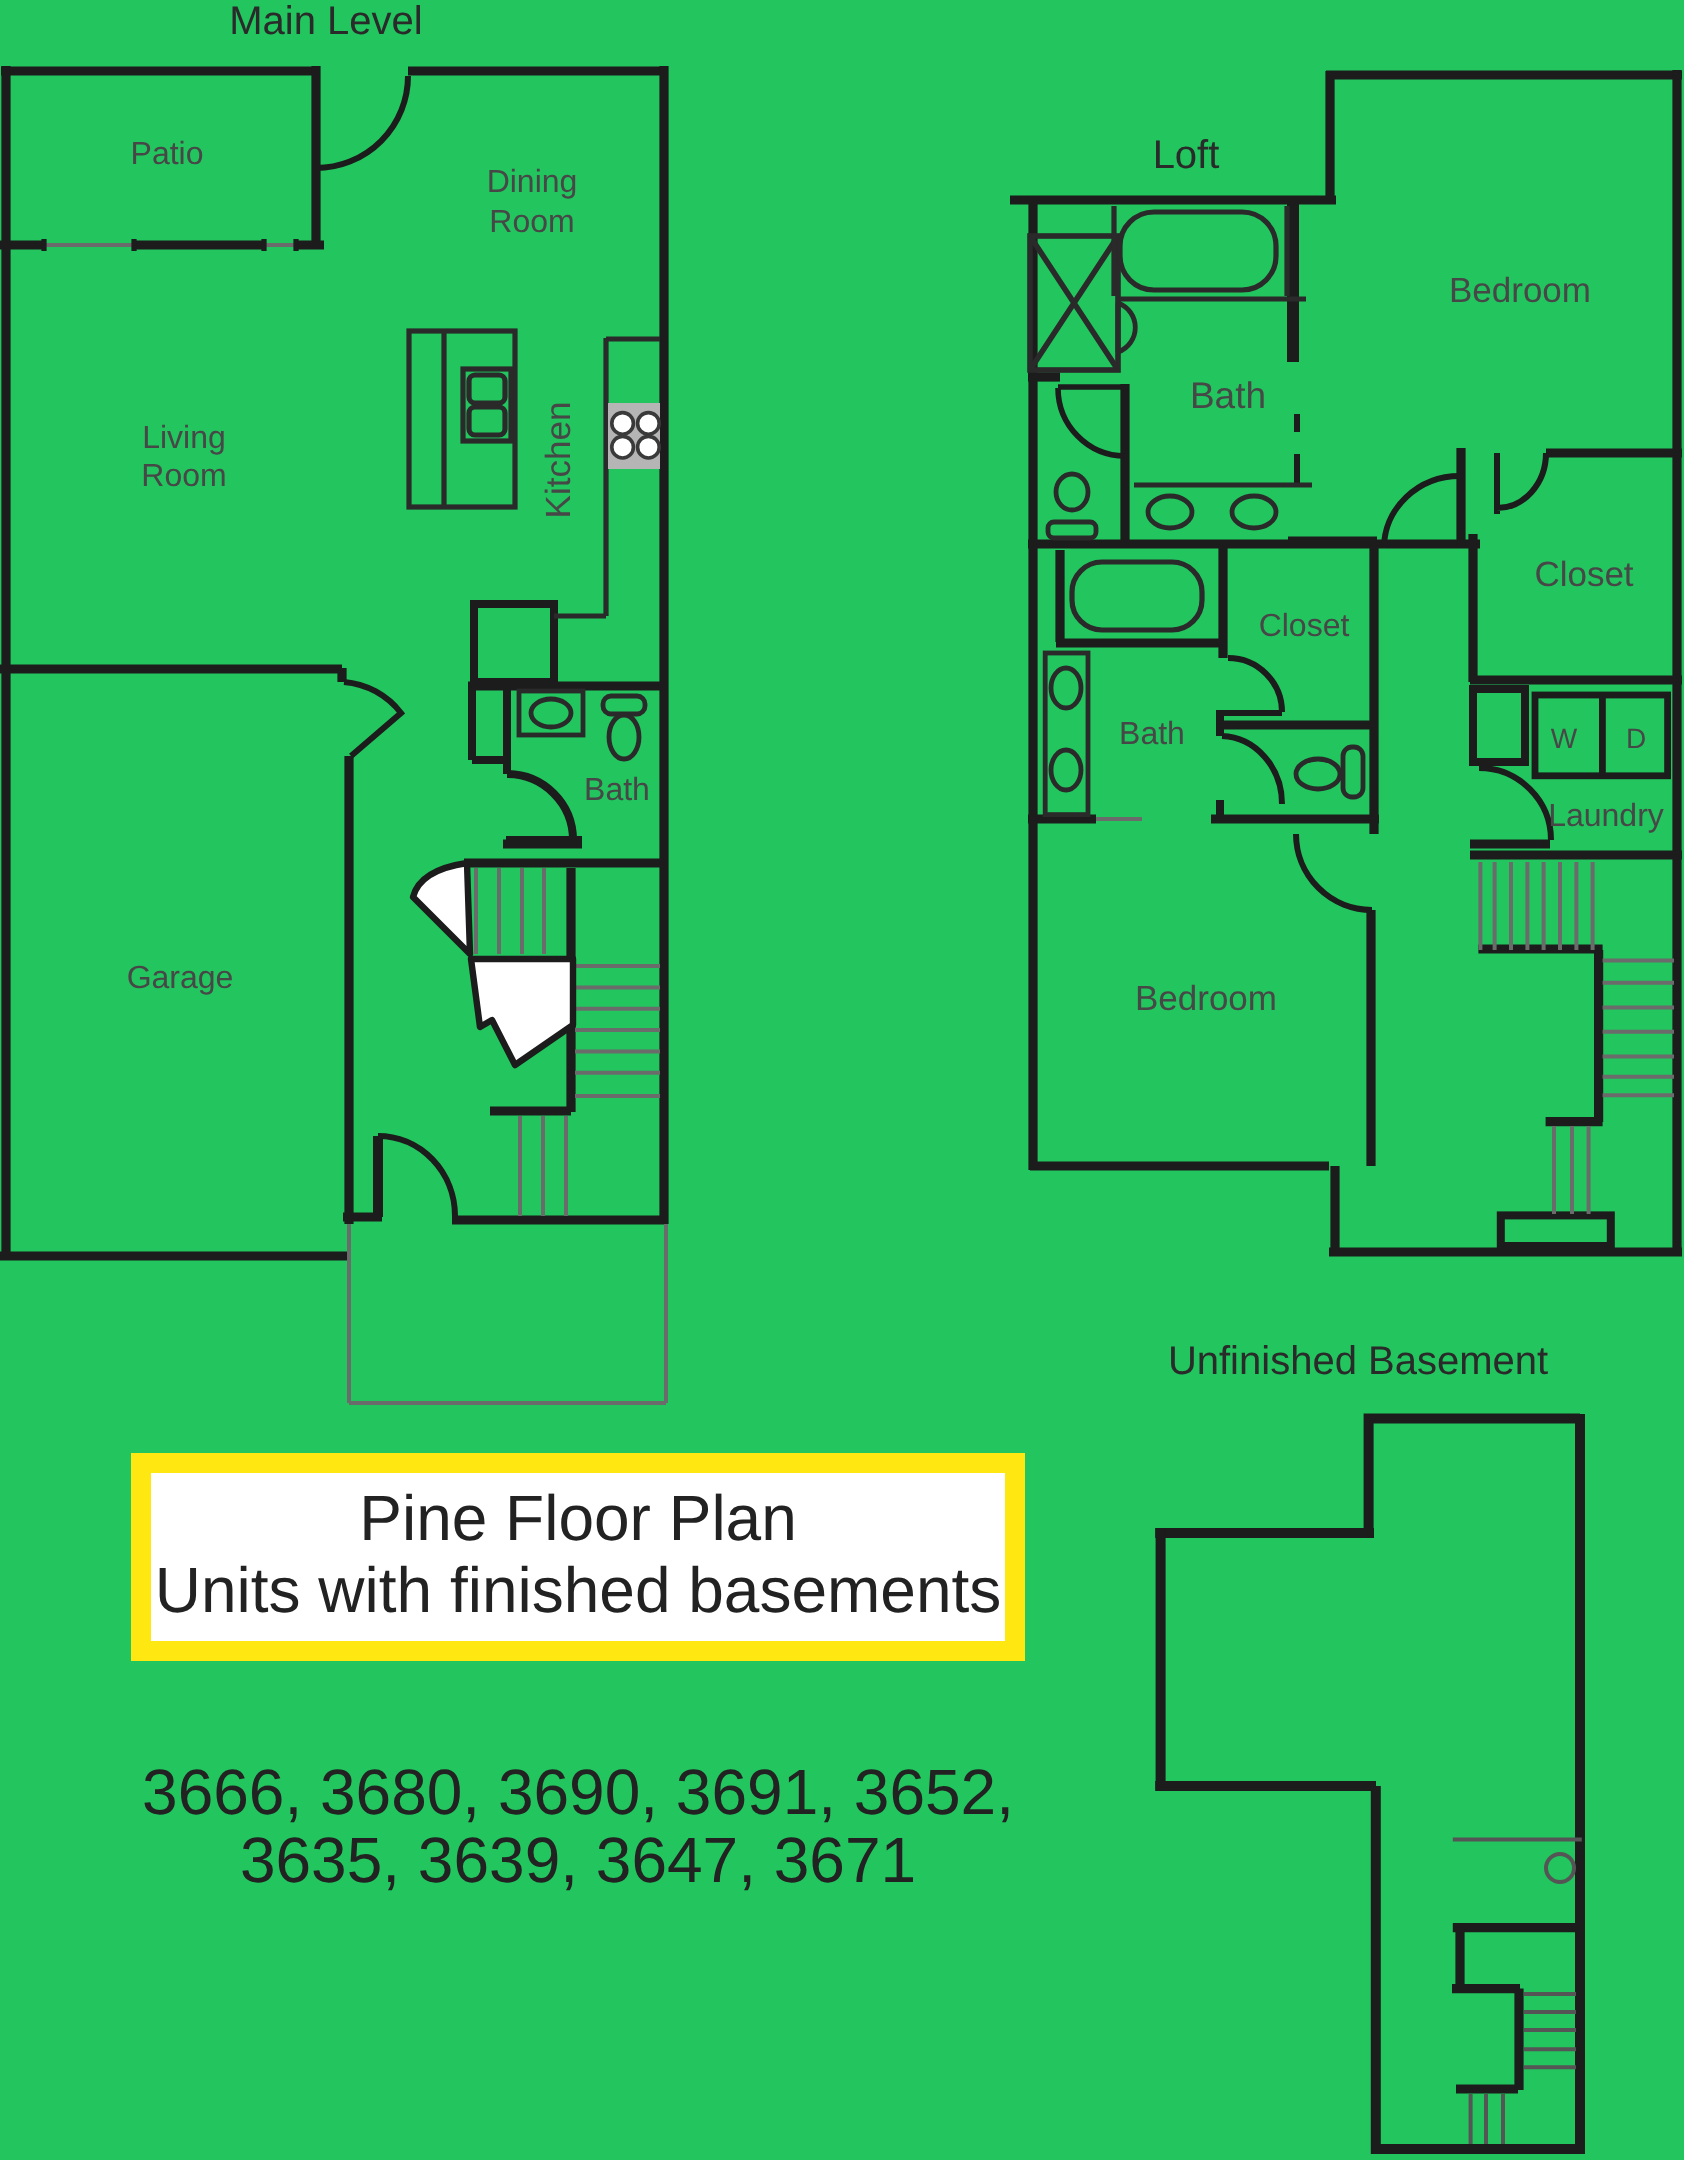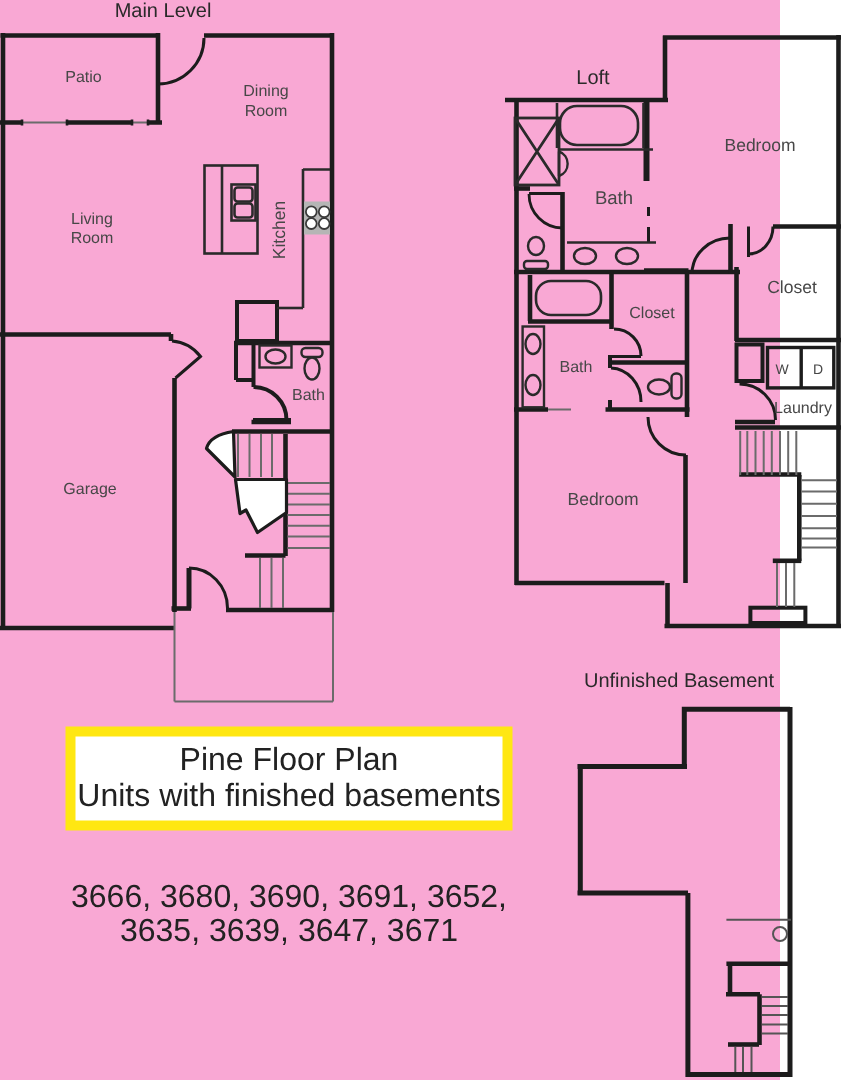--- a/index.html
+++ b/index.html
@@ -1,16 +1,16 @@
 <!DOCTYPE html>
 <html><head>
 <meta charset="utf-8">
 <style>
 html,body{margin:0;padding:0;background:#ffffff;}
-#page{position:relative;width:780px;height:1080px;background:#f9a8d4;font-family:"Liberation Sans",sans-serif;}
+#page{position:relative;width:842px;height:1080px;background:#22c55e;font-family:"Liberation Sans",sans-serif;}
 svg{position:absolute;top:0;left:0;}
 .lbl{fill:#474747;font-family:"Liberation Sans",sans-serif;font-size:16px;}
 .ttl{fill:#2a2a2a;font-family:"Liberation Sans",sans-serif;font-size:20px;}
 </style>
 </head>
 <body>
 <div id="page">
 <svg width="842" height="1080" viewBox="0 0 842 1080" text-rendering="geometricPrecision">
 
 <g stroke="#1c1c1c" fill="none" stroke-width="4.6">

